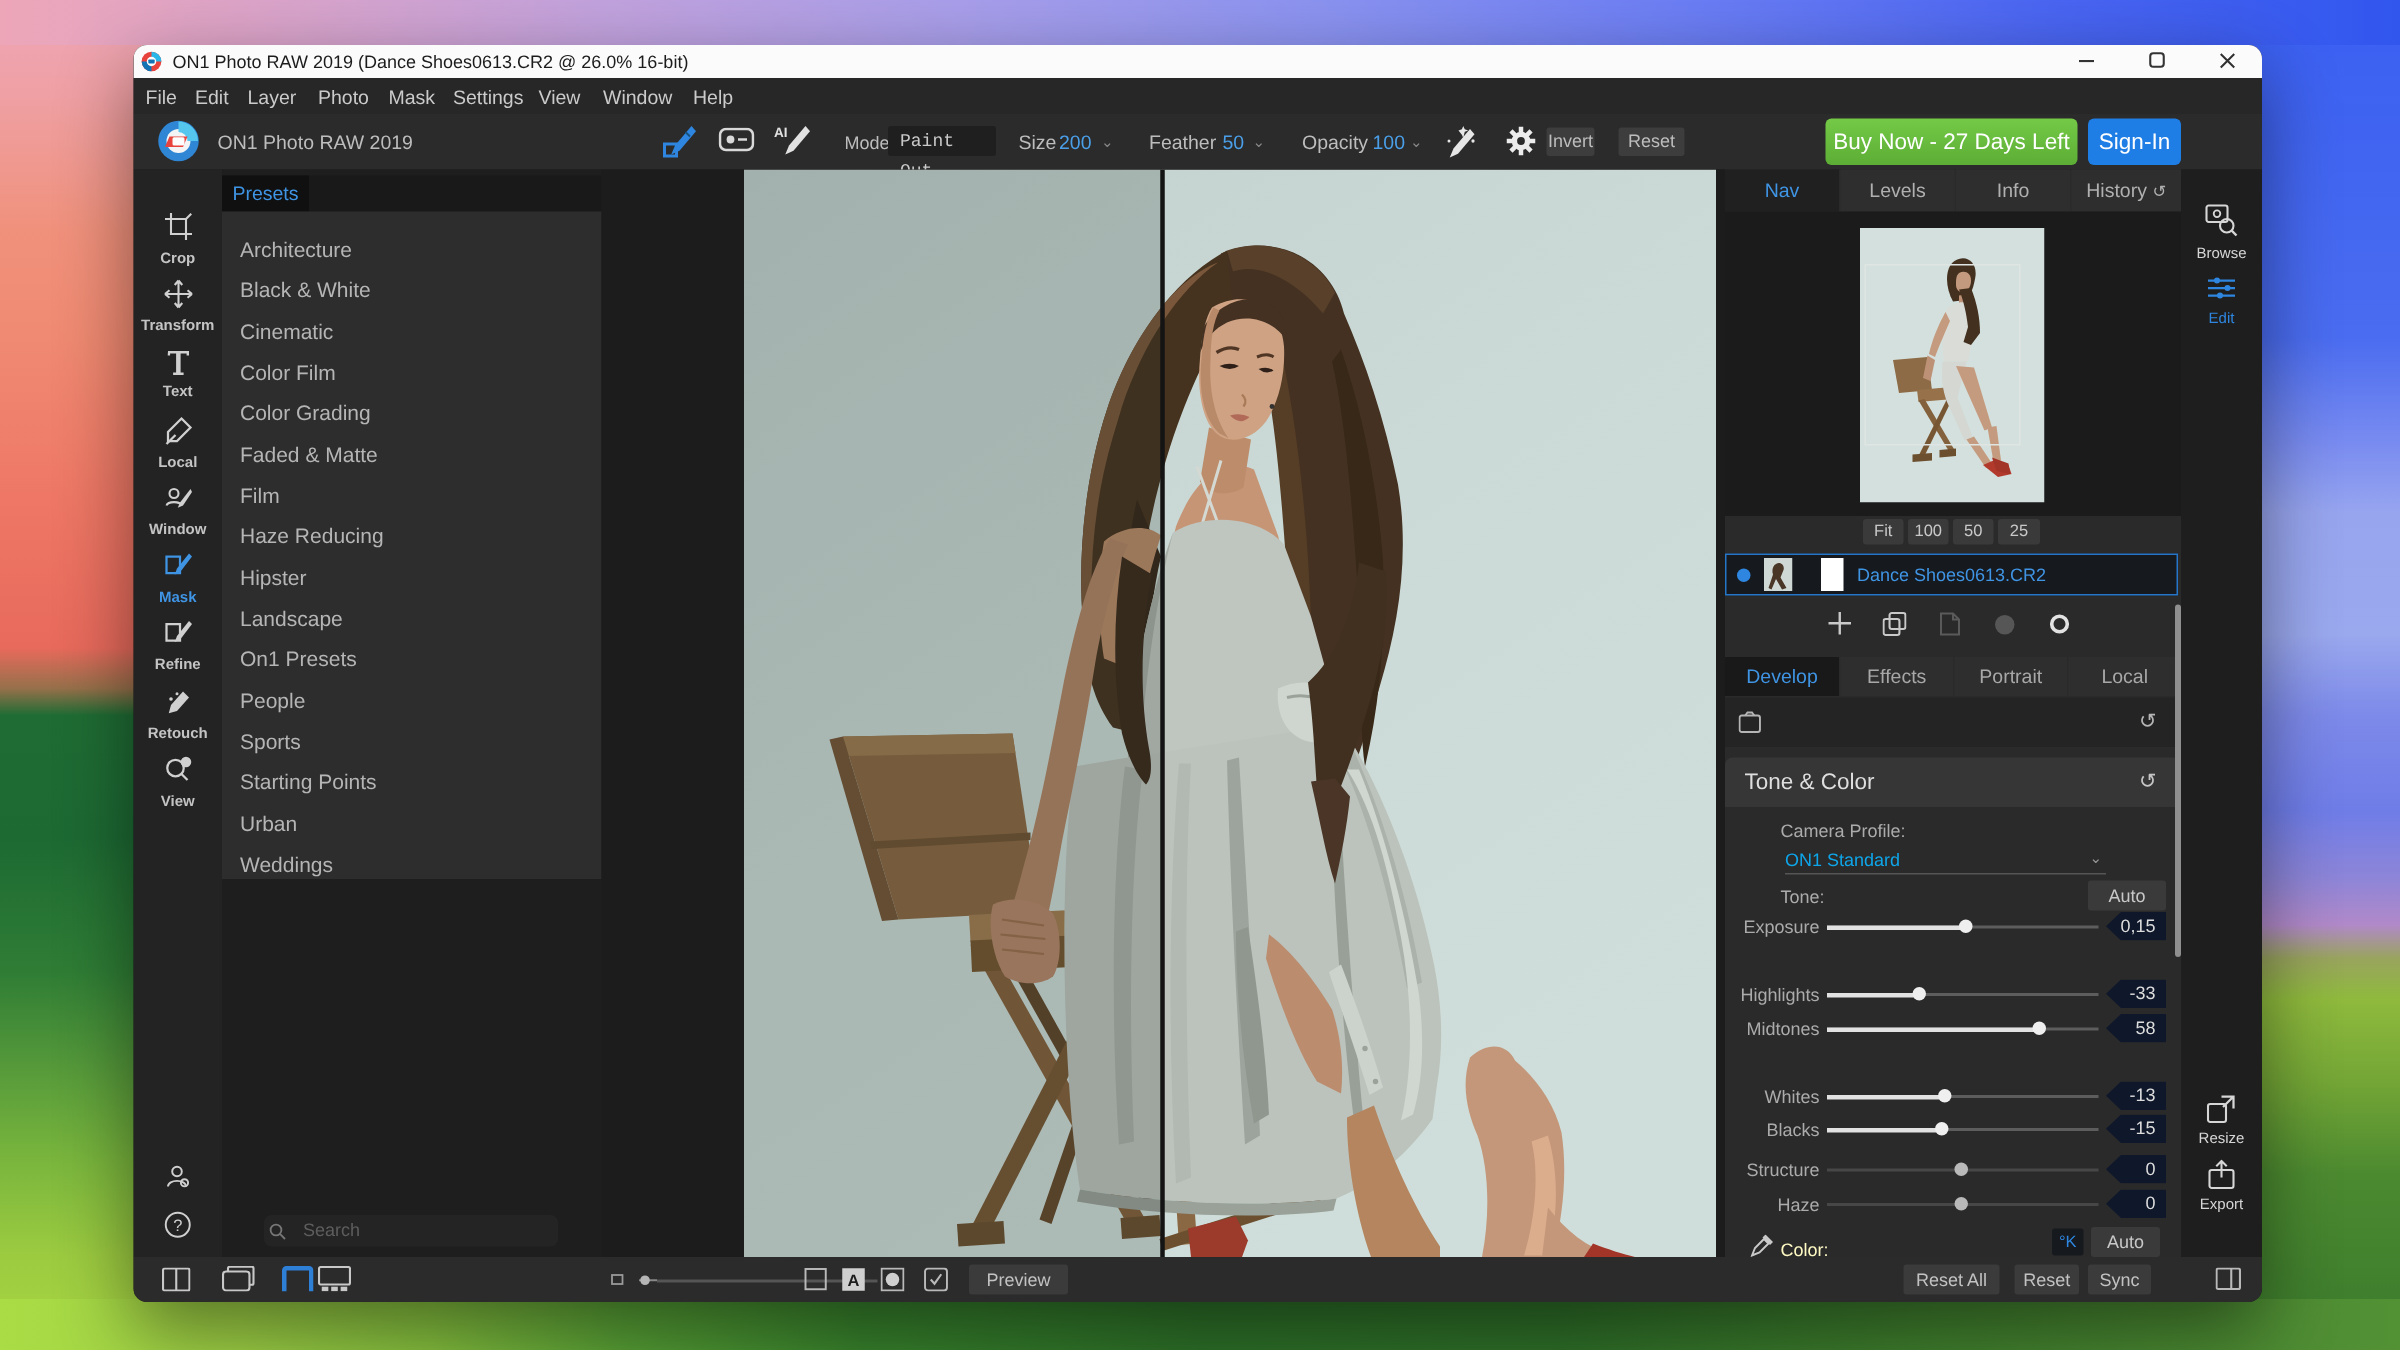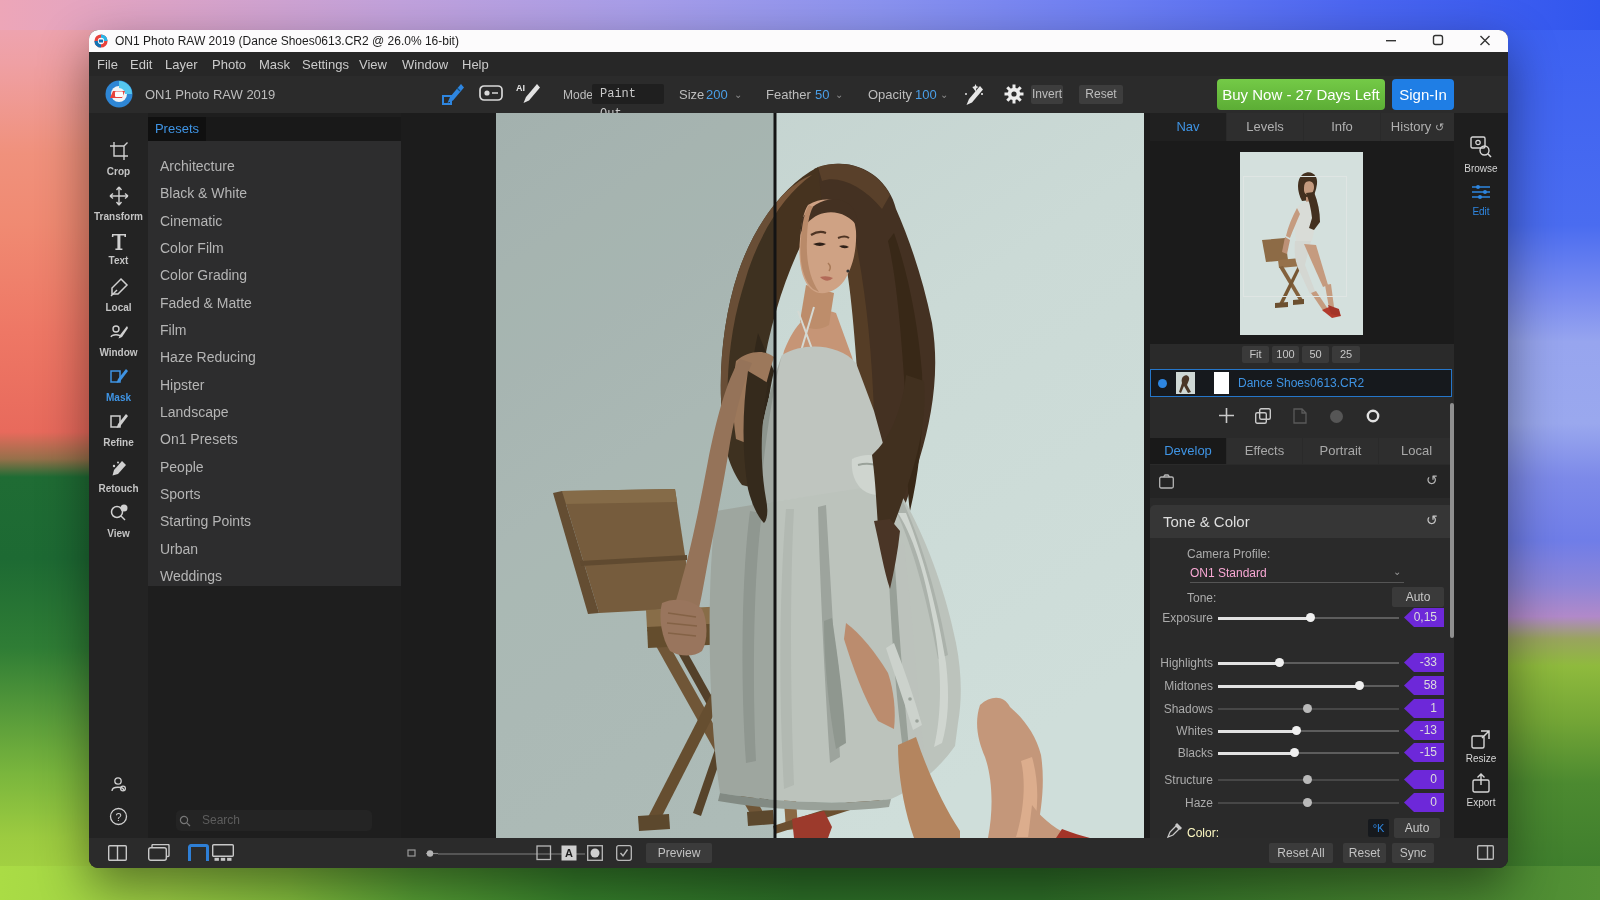--- a/index.html
+++ b/index.html
@@ -59,21 +59,21 @@
   
   .ptab { position:absolute; top:0; height:28px; background:#2e2e2e; color:#b0b0b0; font-size:13px; line-height:28px; text-align:center; }
   .zbtn { position:absolute; top:233px; height:17px; background:#3a3a3a; border-radius:2px; color:#c8c8c8; font-size:11px; line-height:17px; text-align:center; }
   .dtab { position:absolute; top:325px; height:26px; background:#2e2e2e; color:#a8a8a8; font-size:13px; line-height:26px; text-align:center; }
   .abtn { position:absolute; width:52px; height:20px; background:#3a3a3a; border-radius:2px; color:#c8c8c8; font-size:12px; line-height:20px; text-align:center; }
   .srow { position:absolute; left:0; width:304px; height:20px; }
   .slab { position:absolute; right:241px; top:3px; font-size:12px; color:#ababab; }
   .strack { position:absolute; left:68px; top:9.2px; width:181px; height:1.6px; background:#5d5d5d; }
   .sfill { position:absolute; left:68px; top:8.5px; height:3px; background:#e2e2e2; }
   .sknob { position:absolute; top:5px; width:9px; height:9px; border-radius:50%; background:#efefef; }
-  .sval { position:absolute; left:254px; top:0px; width:40px; height:19px; background:#6d28d9;
+  .sval { position:absolute; left:254px; top:0px; width:40px; height:19px; background:#0f172a;
           clip-path:polygon(10px 0, 100% 0, 100% 100%, 10px 100%, 0 50%);
           color:#dcdcdc; font-size:12px; line-height:19px; text-align:right; padding-right:7px; }
   .dim .strack { background:#474747; }
   .dim .sknob { background:#b9b9b9; }
 </style>
 </head>
 <body>
 <div class="abs" style="left:0;top:0;width:96px;height:900px;background:linear-gradient(to bottom,
   #eda6b8 0%, #efa0a4 7%, #f0917c 17%, #f08a72 25%, #ee7765 37%, #e86a5c 48%, #96704a 51%,
   #1f6c34 53%, #1d6a33 62%, #2f7d35 72%, #55993a 79%, #7ab63d 86%, #9ccb40 93%, #a8d643 100%)"></div>
@@ -447,21 +447,21 @@
           <rect x="0.7" y="3" width="13.6" height="11" rx="1.5" fill="none" stroke="#b5b5b5" stroke-width="1.3"></rect>
           <path d="M4.5 3 l1.5 -2 h3 l1.5 2" fill="none" stroke="#b5b5b5" stroke-width="1.3"></path>
         </svg>
       <div class="abs" style="left:276px;top:359px;font-size:14px;color:#b5b5b5">↺</div>
 
       <div class="abs" style="left:0;top:392px;width:304px;height:33px;background:#363636;border-radius:5px 5px 0 0"></div>
       <div class="abs" style="left:13px;top:400px;font-size:15px;color:#dedede">Tone &amp; Color</div>
       <div class="abs" style="left:276px;top:399px;font-size:14px;color:#c5c5c5">↺</div>
       <div class="abs" style="left:0;top:425px;width:304px;height:300px;background:#2a2a2a"></div>
       <div class="abs" style="left:37px;top:434px;font-size:12px;color:#ababab">Camera Profile:</div>
-      <div class="abs" style="left:40px;top:453px;font-size:12px;color:#f9a8d4">ON1 Standard</div>
+      <div class="abs" style="left:40px;top:453px;font-size:12px;color:#0ea5e9">ON1 Standard</div>
       <div class="abs" style="left:40px;top:469px;width:214px;height:1px;background:#555"></div>
       <div class="abs" style="left:243px;top:453px;font-size:10px;color:#999">⌄</div>
       <div class="abs" style="left:37px;top:478px;font-size:12px;color:#ababab">Tone:</div>
       <div class="abtn" style="left:242px;top:474px">Auto</div>
 
       <div class="srow" style="top:495px">
           <div class="slab">Exposure</div>
           <div class="strack"></div>
           <div class="sfill" style="width:92px"></div>
           <div class="sknob" style="left:156px"></div>
@@ -473,26 +473,20 @@
           <div class="sfill" style="width:61px"></div>
           <div class="sknob" style="left:125px"></div>
           <div class="sval">-33</div>
         </div>
       <div class="srow" style="top:563px">
           <div class="slab">Midtones</div>
           <div class="strack"></div>
           <div class="sfill" style="width:141px"></div>
           <div class="sknob" style="left:205px"></div>
           <div class="sval">58</div>
-        </div>
-      <div class="srow dim" style="top:586px">
-          <div class="slab">Shadows</div>
-          <div class="strack"></div>
-          <div class="sknob" style="left:153px"></div>
-          <div class="sval">1</div>
         </div>
       <div class="srow" style="top:608px">
           <div class="slab">Whites</div>
           <div class="strack"></div>
           <div class="sfill" style="width:78px"></div>
           <div class="sknob" style="left:142px"></div>
           <div class="sval">-13</div>
         </div>
       <div class="srow" style="top:630px">
           <div class="slab">Blacks</div>

